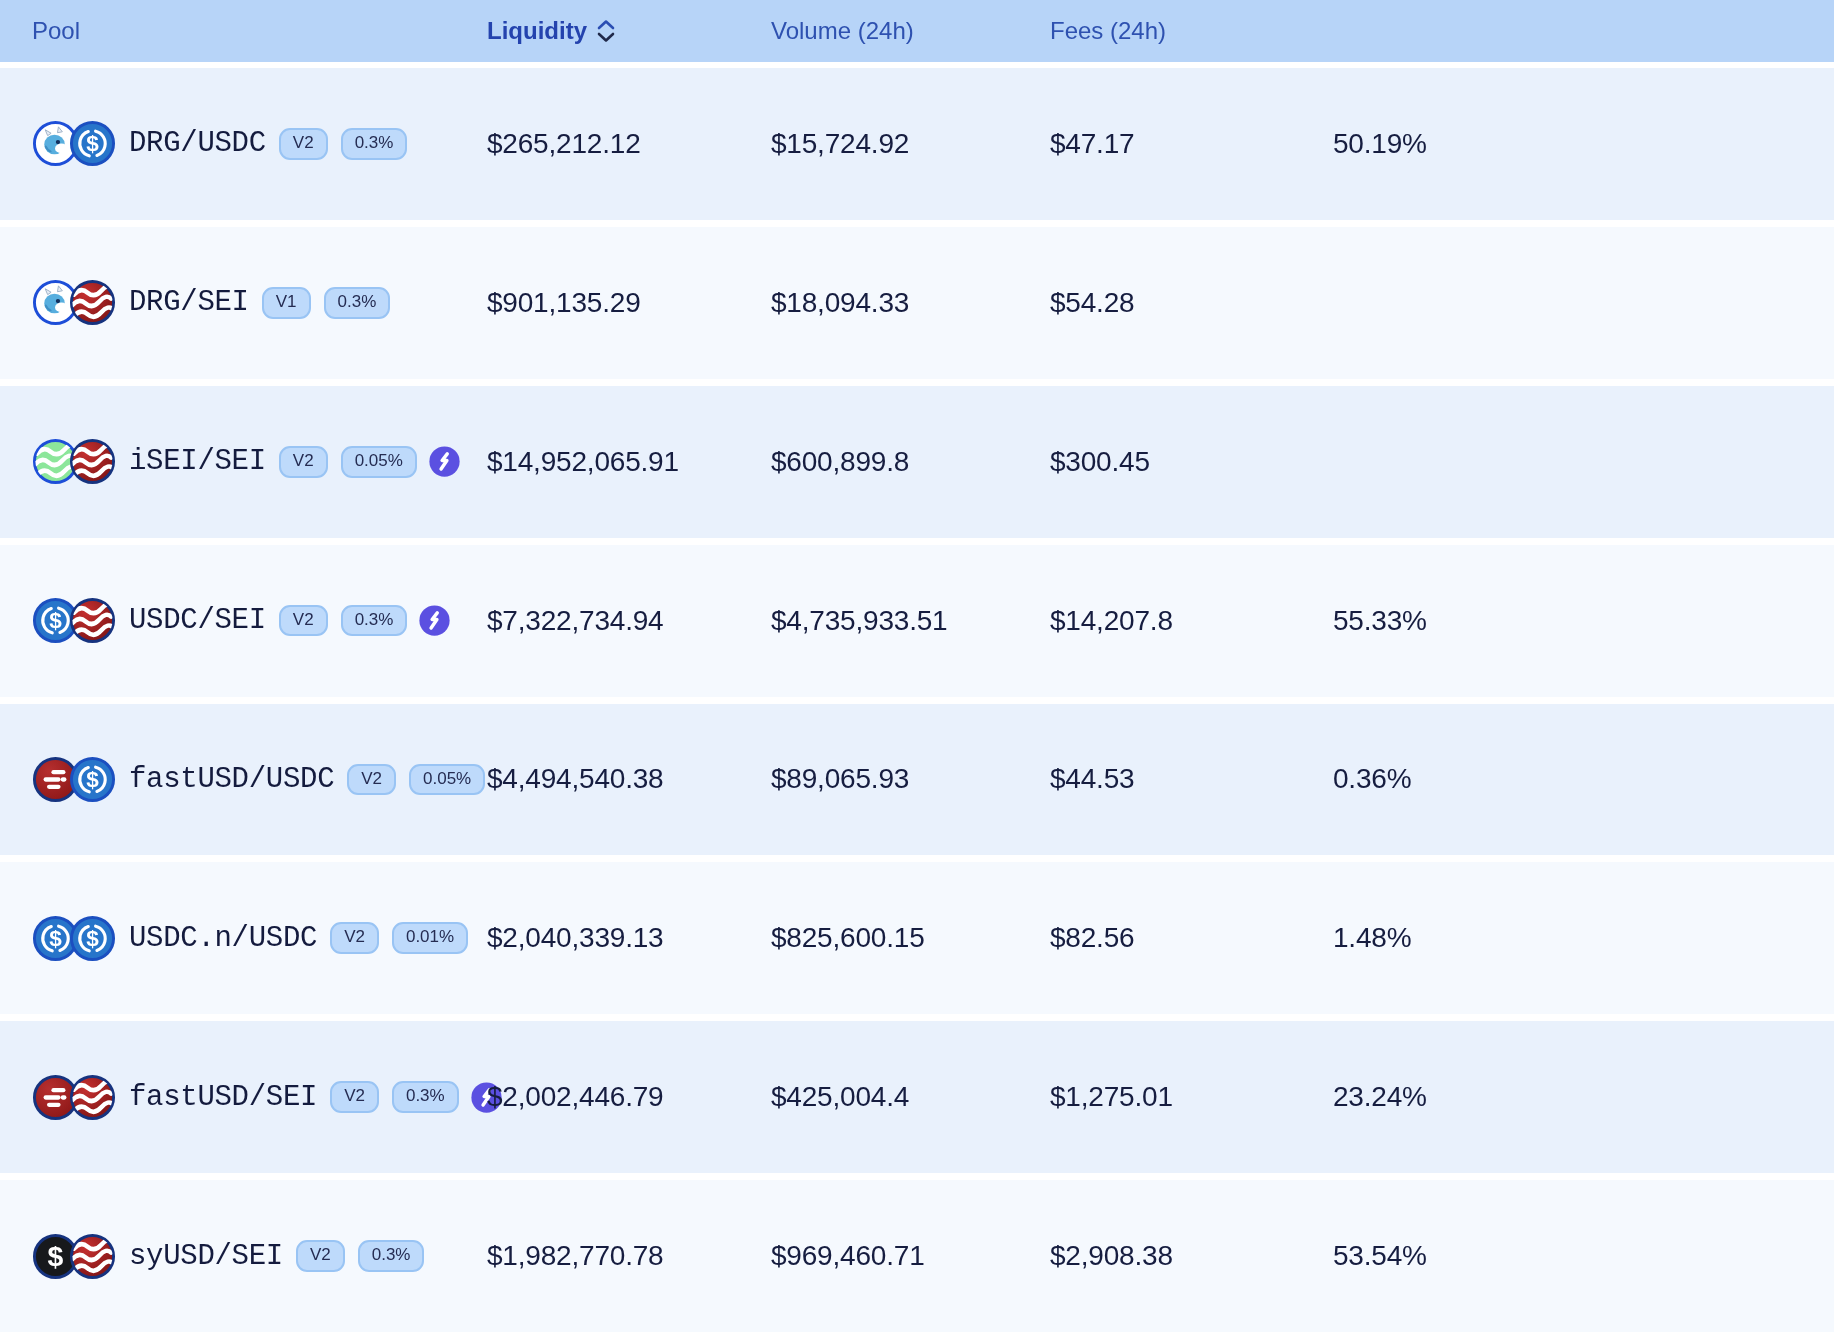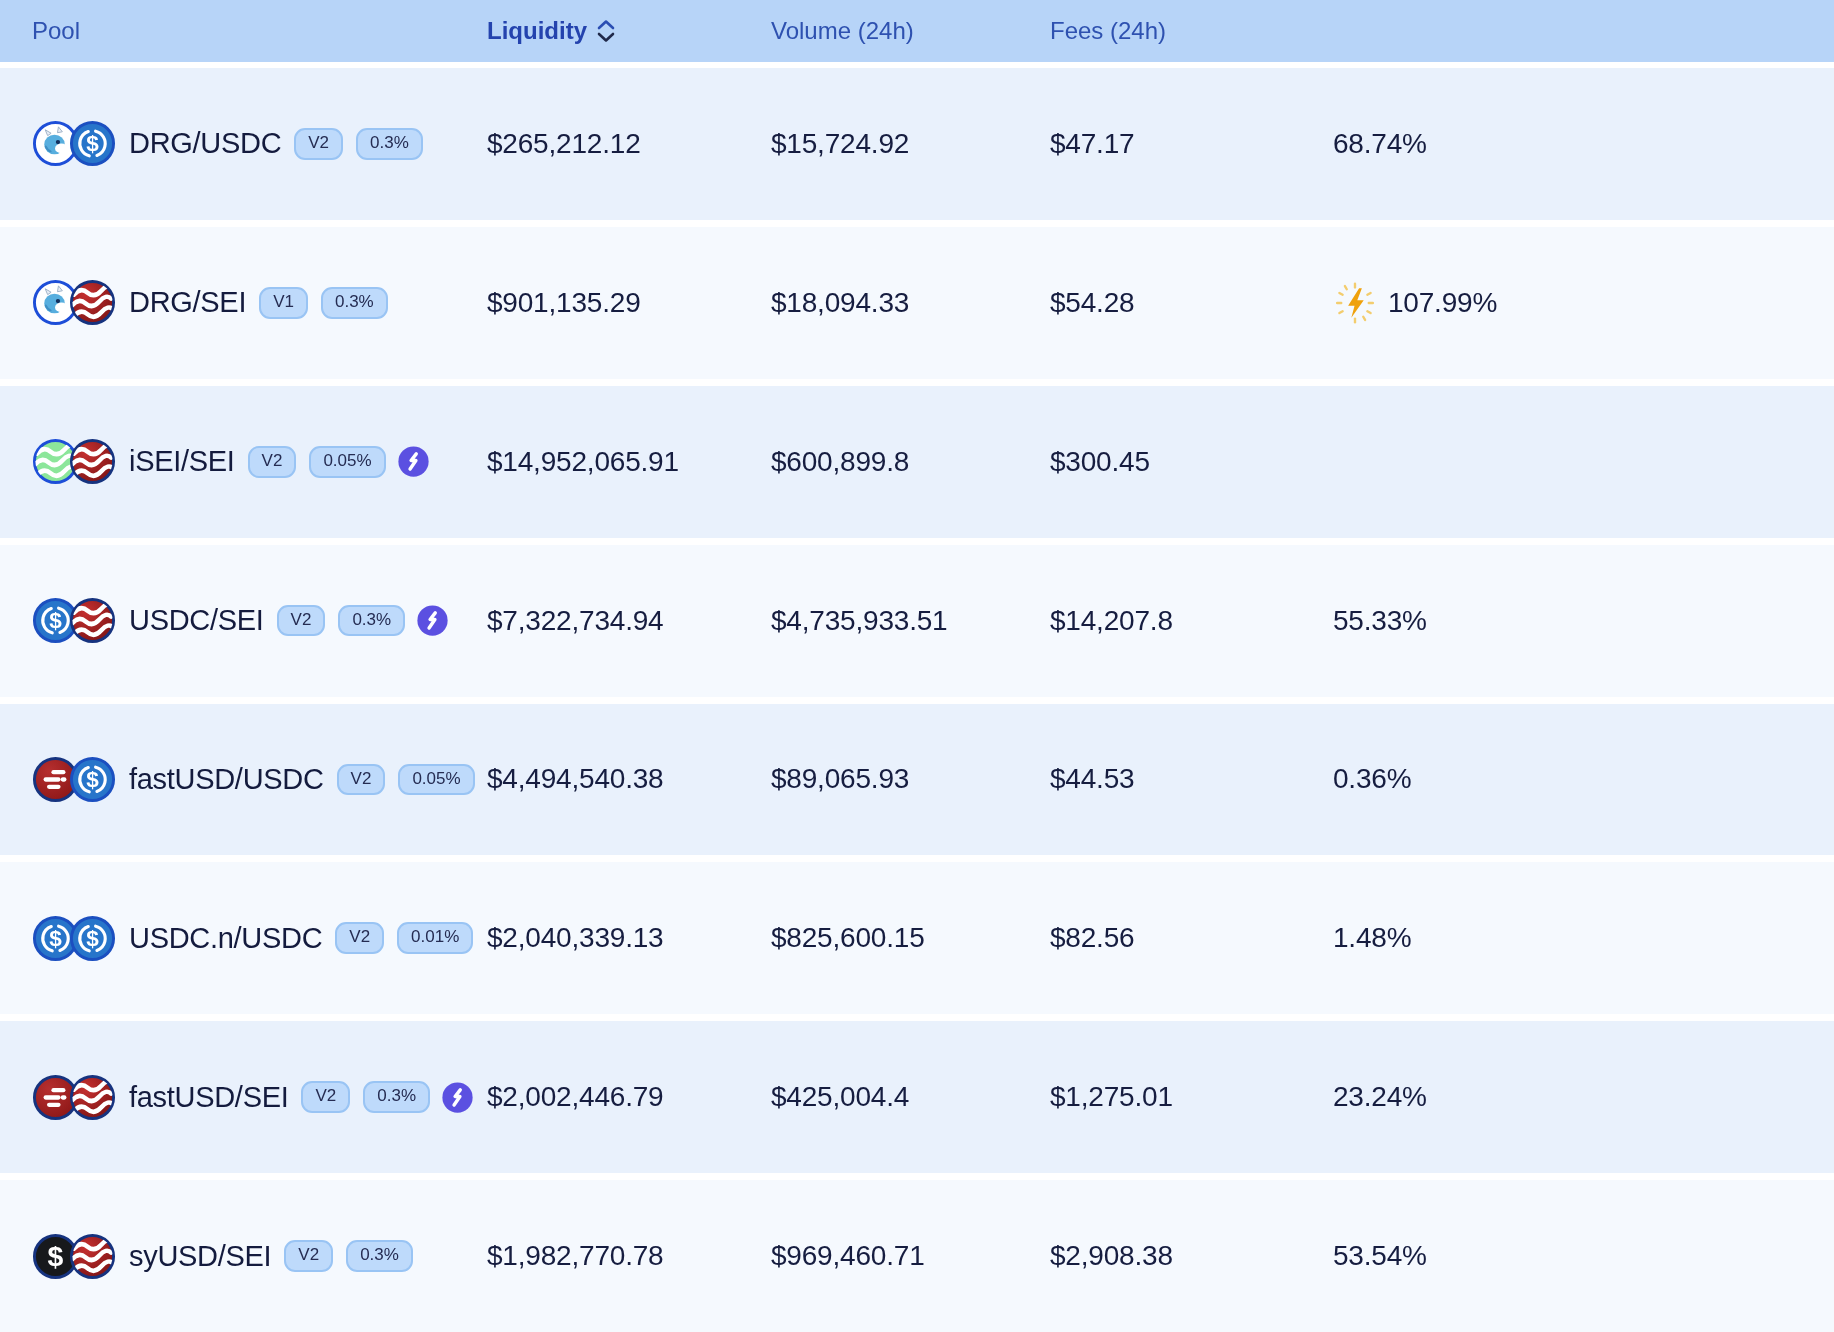--- a/index.html
+++ b/index.html
@@ -47,20 +47,21 @@
 
   .pool-cell { display:flex; align-items:center; }
   .coins { display:flex; align-items:center; flex:0 0 auto; }
   .coin { width:47px; height:47px; display:block; }
   .coin + .coin { margin-left:-10px; }
   .pool-name {
     margin-left:13px;
     font-size:29px; font-weight:500;
     color:#141b3e; letter-spacing:-0.3px;
     white-space:nowrap;
+    font-family:Liberation Mono, monospace;
   }
   .badge {
     margin-left:13px;
     background:#bedafb;
     border:2px solid #99c4f4;
     border-radius:11px;
     padding:4px 12px 5px 12px;
     font-size:17px; font-weight:500;
     color:#252c52;
     line-height:1.1;
@@ -203,47 +204,41 @@
             </svg>
         </div>
         <span class="pool-name">DRG/USDC</span>
         <span class="badge">V2</span>
         <span class="badge">0.3%</span>
       </div>
       <div class="val">$265,212.12</div>
       <div class="val">$15,724.92</div>
       <div class="val">$47.17</div>
       <div class="val apr-cell">
-        <span>68.74%</span>
+        <span>50.19%</span>
       </div>
     </div>
 
     <div class="row">
       <div class="pool-cell">
         <div class="coins">
           <svg class="coin" viewBox="0 0 48 48">
               <use href="#c-drg"></use>
             </svg>
           <svg class="coin" viewBox="0 0 48 48">
               <use href="#c-sei"></use>
             </svg>
         </div>
         <span class="pool-name">DRG/SEI</span>
         <span class="badge">V1</span>
         <span class="badge">0.3%</span>
       </div>
       <div class="val">$901,135.29</div>
       <div class="val">$18,094.33</div>
       <div class="val">$54.28</div>
-      <div class="val apr-cell">
-        <svg class="bolt-icon" viewBox="0 0 48 48">
-            <use href="#i-bolt"></use>
-          </svg>
-        <span>107.99%</span>
-      </div>
     </div>
 
     <div class="row">
       <div class="pool-cell">
         <div class="coins">
           <svg class="coin" viewBox="0 0 48 48">
               <use href="#c-isei"></use>
             </svg>
           <svg class="coin" viewBox="0 0 48 48">
               <use href="#c-sei"></use>

